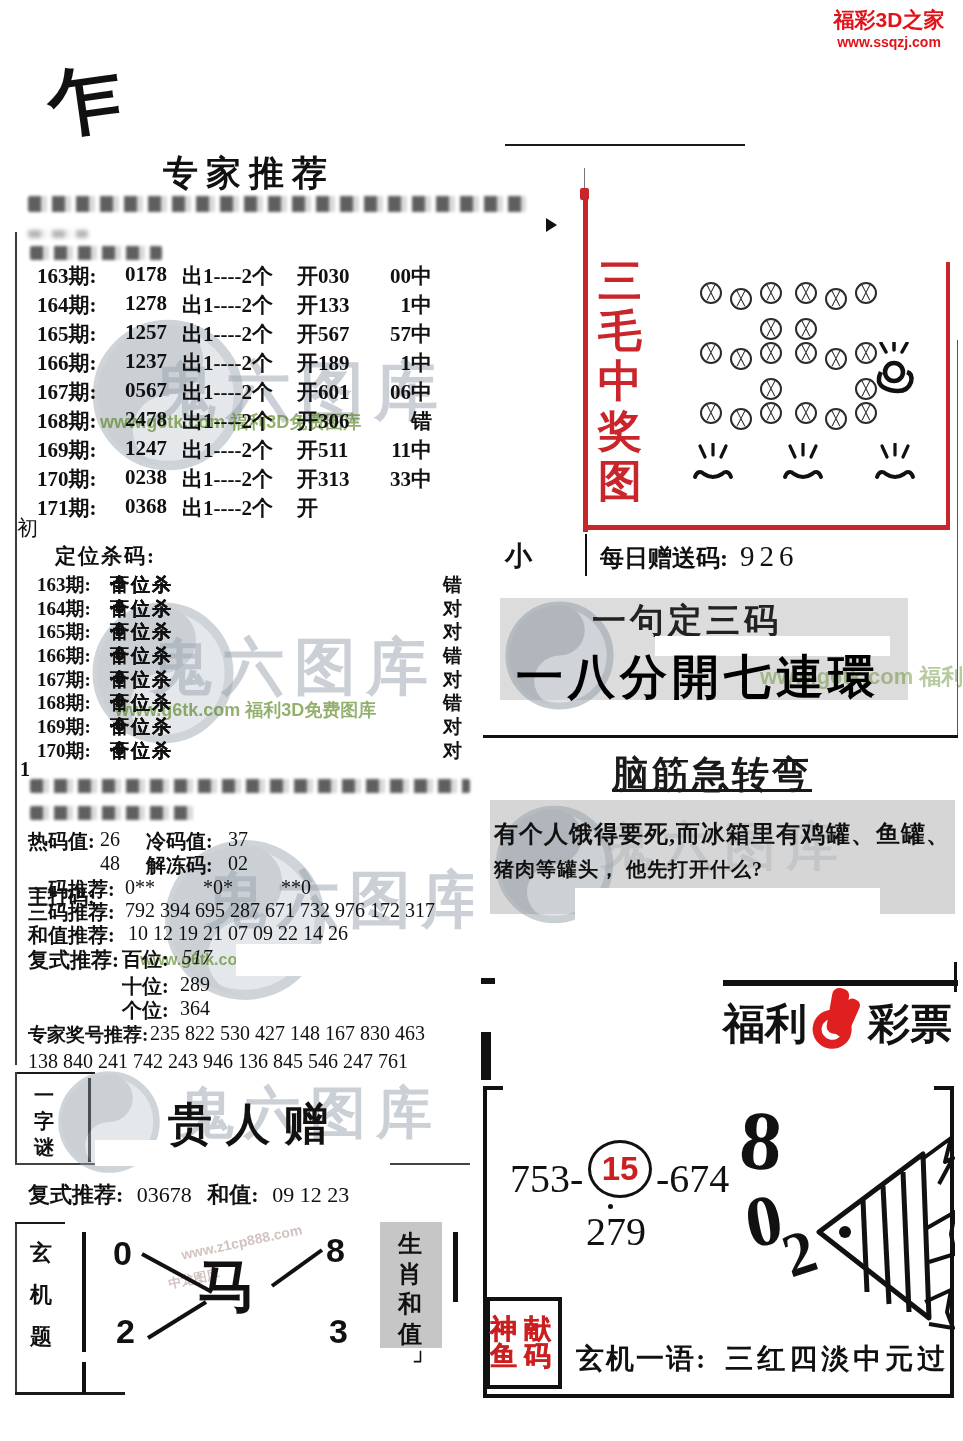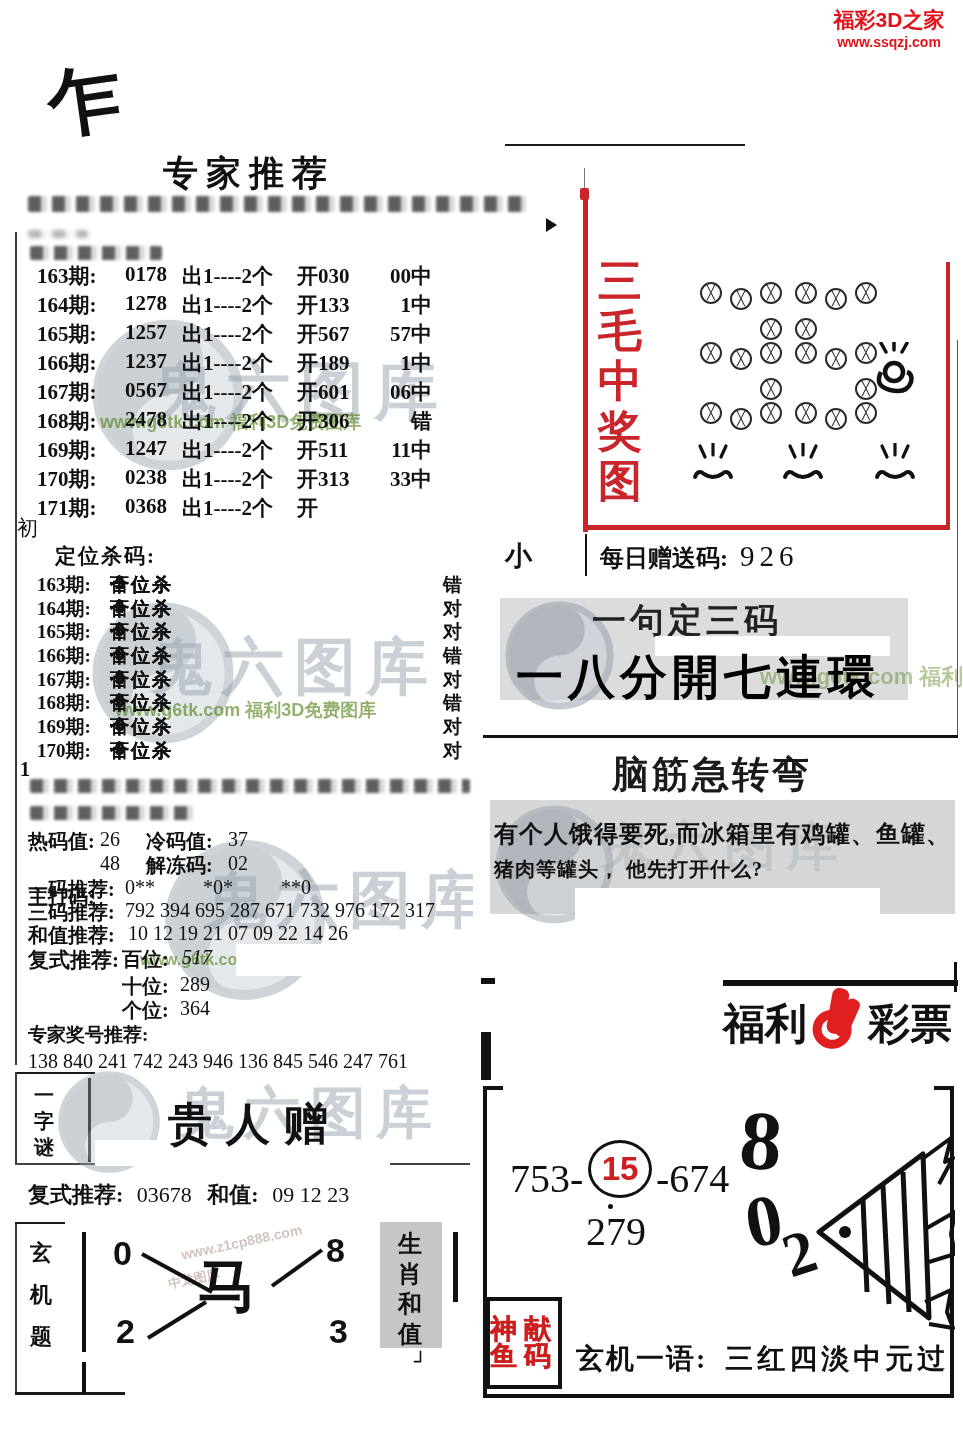--- a/index.html
+++ b/index.html
@@ -314,20 +314,21 @@
   <div class="lineC" style="top:973px;">
     <span class="b" style="left:94px;">十位:</span>
     <span style="left:152px;">289</span>
   </div>
   <div class="lineC" style="top:997px;">
     <span class="b" style="left:94px;">个位:</span>
     <span style="left:152px;">364</span>
   </div>
   <div class="lineC" style="top:1022px;">
     <span class="b" style="left:0;font-size:19px;">专家奖号推荐:</span>
+    <span style="left:122px;">235 822 530 427 148 167 830 463</span>
   </div>
   <div class="lineC" style="top:1050px;">
     <span style="left:0;">138 840 241 742 243 946 136 845 546 247 761</span>
   </div>
 
   <div class="abs hline" style="left:15px;top:1072px;width:80px;height:2px;"></div>
   <div class="abs vline" style="left:15px;top:1072px;height:92px;"></div>
   <div class="abs vline" style="left:88px;top:1078px;height:84px;width:2.5px;background:#111;"></div>
   <div class="abs hline" style="left:15px;top:1163px;width:455px;height:1.5px;background:#444;"></div>
 
@@ -475,21 +476,21 @@
       <circle cx="50" cy="50" r="44" fill="none" stroke="#97a1ab" stroke-width="6"></circle>
     <path d="M50,6 a44,44 0 0,0 0,88 a22,22 0 0,1 0,-44 a22,22 0 0,0 0,-44" fill="#8d98a3"></path>
   </svg>
   <div class="abs wm-url sans" style="left:760px;top:662px;font-size:22px;opacity:.4;z-index:0;">www.g6tk.com 福利3D免费图库</div>
   <div class="abs serif b" style="left:592px;top:598px;font-size:34px;letter-spacing:4px;color:#222;z-index:1;">一句定三码</div>
   <div class="abs whitebox" style="left:655px;top:636px;width:235px;height:20px;"></div>
   <div class="abs sans txt" style="left:516px;top:646px;font-size:47px;font-weight:900;letter-spacing:5px;color:#000;">一八分開七連環</div>
 
   <div class="abs" style="left:483px;top:735px;width:475px;height:2.5px;background:#111;"></div>
 
-  <div class="abs serif b txt" style="left:612px;top:750px;font-size:37px;letter-spacing:3px;color:#1a1a1a;">脑筋急转弯</div>
+  <div class="abs serif b txt" style="left:612px;top:750px;font-size:37px;letter-spacing:3px;color:#1a1a1a;text-decoration:underline;">脑筋急转弯</div>
   <div class="abs" style="left:490px;top:800px;width:465px;height:114px;background:#d6d6d6;z-index:0;"></div>
   <svg class="abs" style="left:492px;top:802px;z-index:0;opacity:.5;" width="125" height="125" viewBox="0 0 100 100">
     <circle cx="50" cy="50" r="44" fill="#c7cdd4"></circle>
       <circle cx="50" cy="50" r="44" fill="none" stroke="#97a1ab" stroke-width="6"></circle>
     <path d="M50,6 a44,44 0 0,0 0,88 a22,22 0 0,1 0,-44 a22,22 0 0,0 0,-44" fill="#8d98a3"></path>
   </svg>
   <div class="abs wm-big serif" style="left:600px;top:812px;font-size:52px;opacity:.3;width:350px;overflow:hidden;">鬼六图库</div>
   <div class="abs serif b txt" style="left:494px;top:818px;font-size:24px;letter-spacing:1px;white-space:nowrap;">有个人饿得要死,而冰箱里有鸡罐、鱼罐、</div>
   <div class="abs serif b txt" style="left:494px;top:856px;font-size:20px;letter-spacing:1px;white-space:nowrap;font-family:Liberation Serif, serif;">猪肉等罐头， 他先打开什么?</div>
   <div class="abs whitebox" style="left:575px;top:888px;width:305px;height:58px;"></div>

